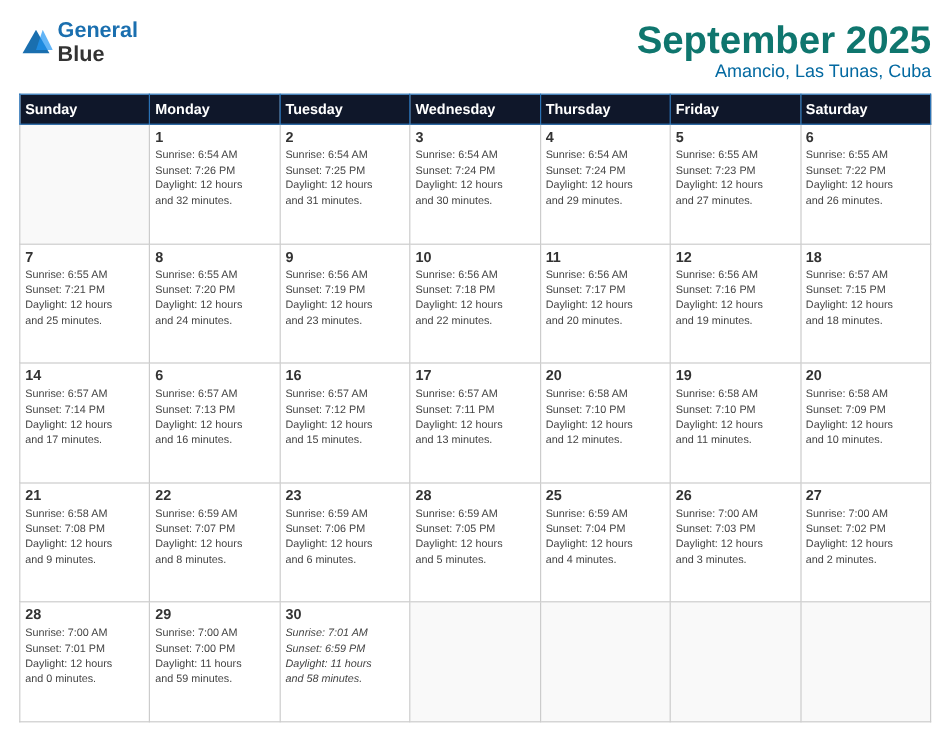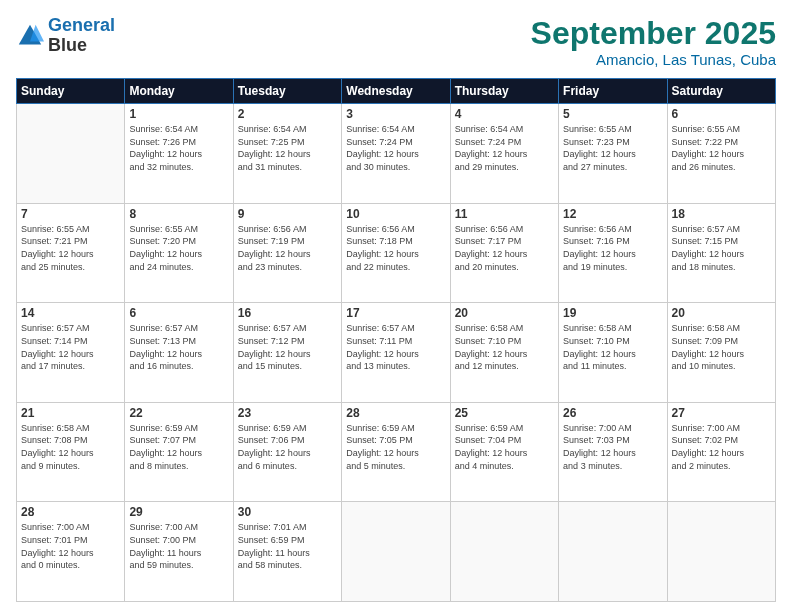--- a/index.html
+++ b/index.html
@@ -337,21 +337,21 @@
           </td>
           <td>
             <div class="day-num">29</div>
             <div class="day-info" style="white-space: pre-line;">Sunrise: 7:00 AM
 Sunset: 7:00 PM
 Daylight: 11 hours
 and 59 minutes.</div>
           </td>
           <td>
             <div class="day-num">30</div>
-            <div class="day-info" style="white-space: pre-line;">Sunrise: 7:01 AM
+            <div class="day-info" style="white-space: pre-line; font-style: italic;">Sunrise: 7:01 AM
 Sunset: 6:59 PM
 Daylight: 11 hours
 and 58 minutes.</div>
           </td>
           <td class="empty-cell"></td>
           <td class="empty-cell"></td>
           <td class="empty-cell"></td>
           <td class="empty-cell"></td>
         </tr>
       </tbody>

